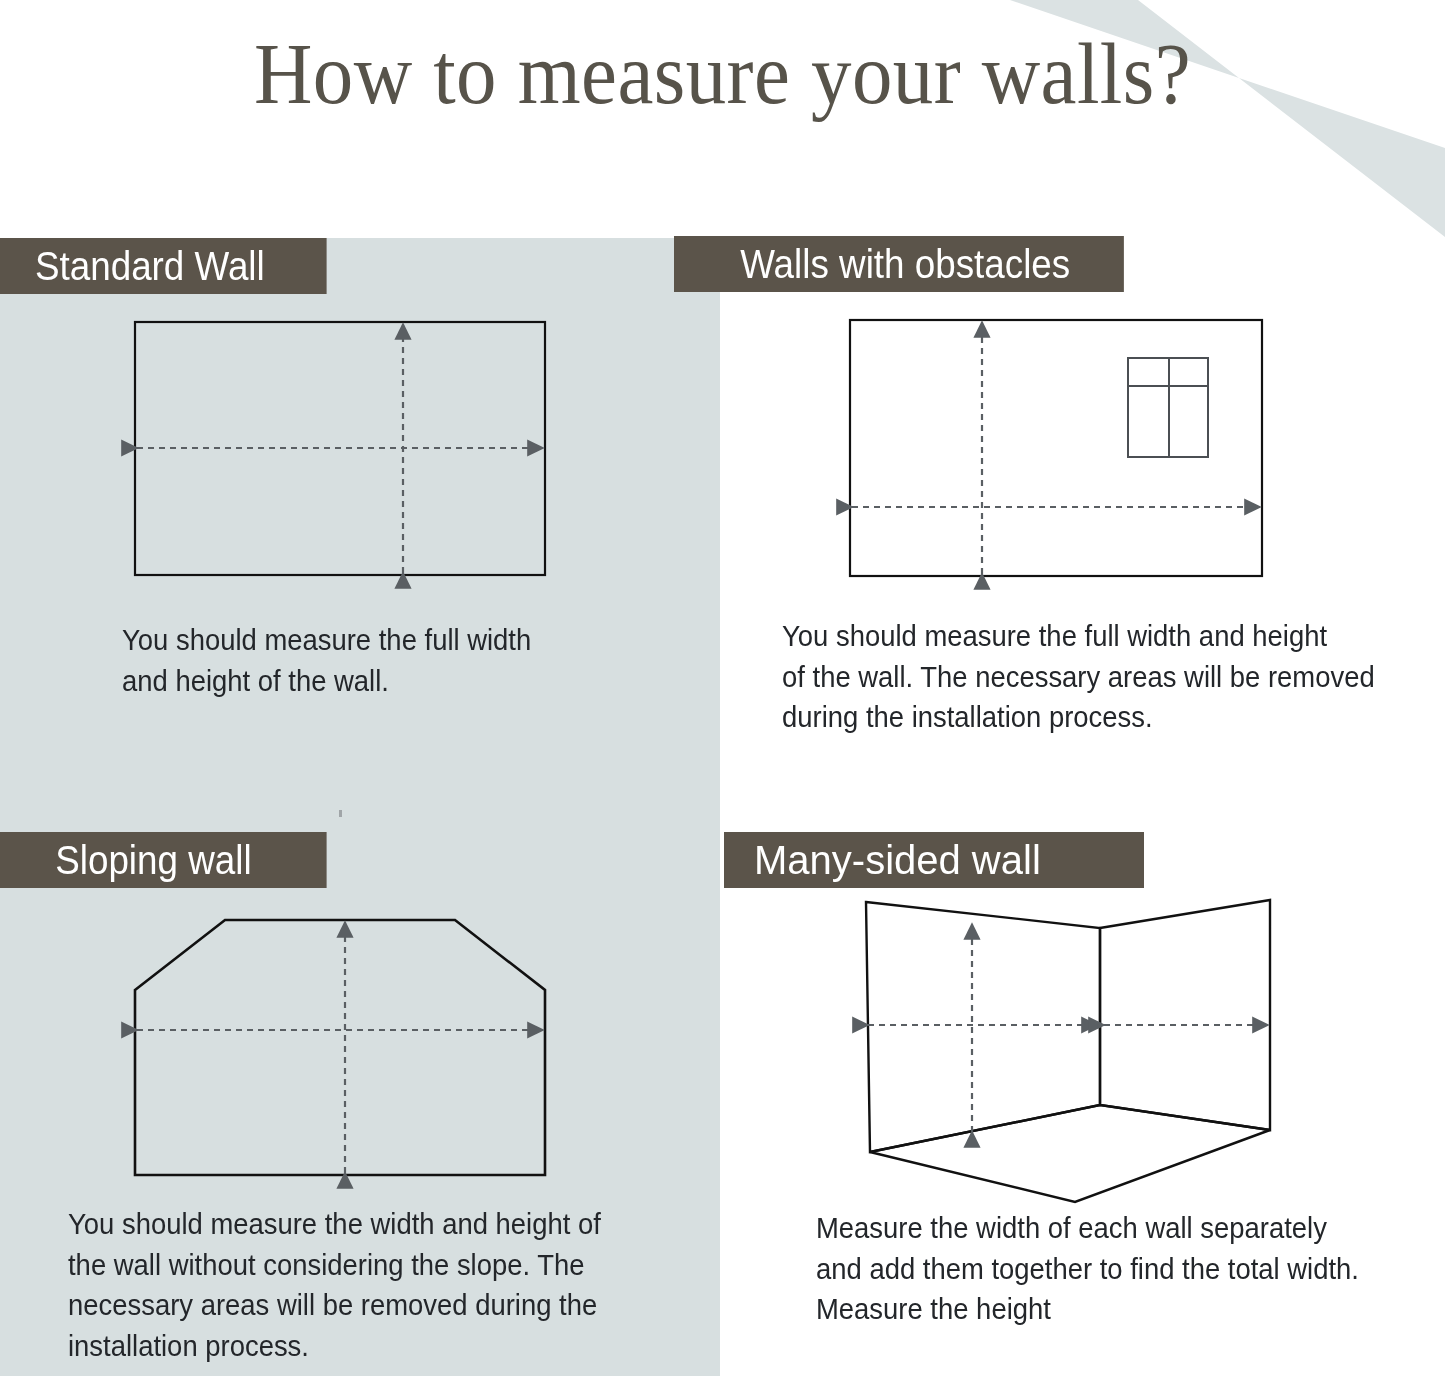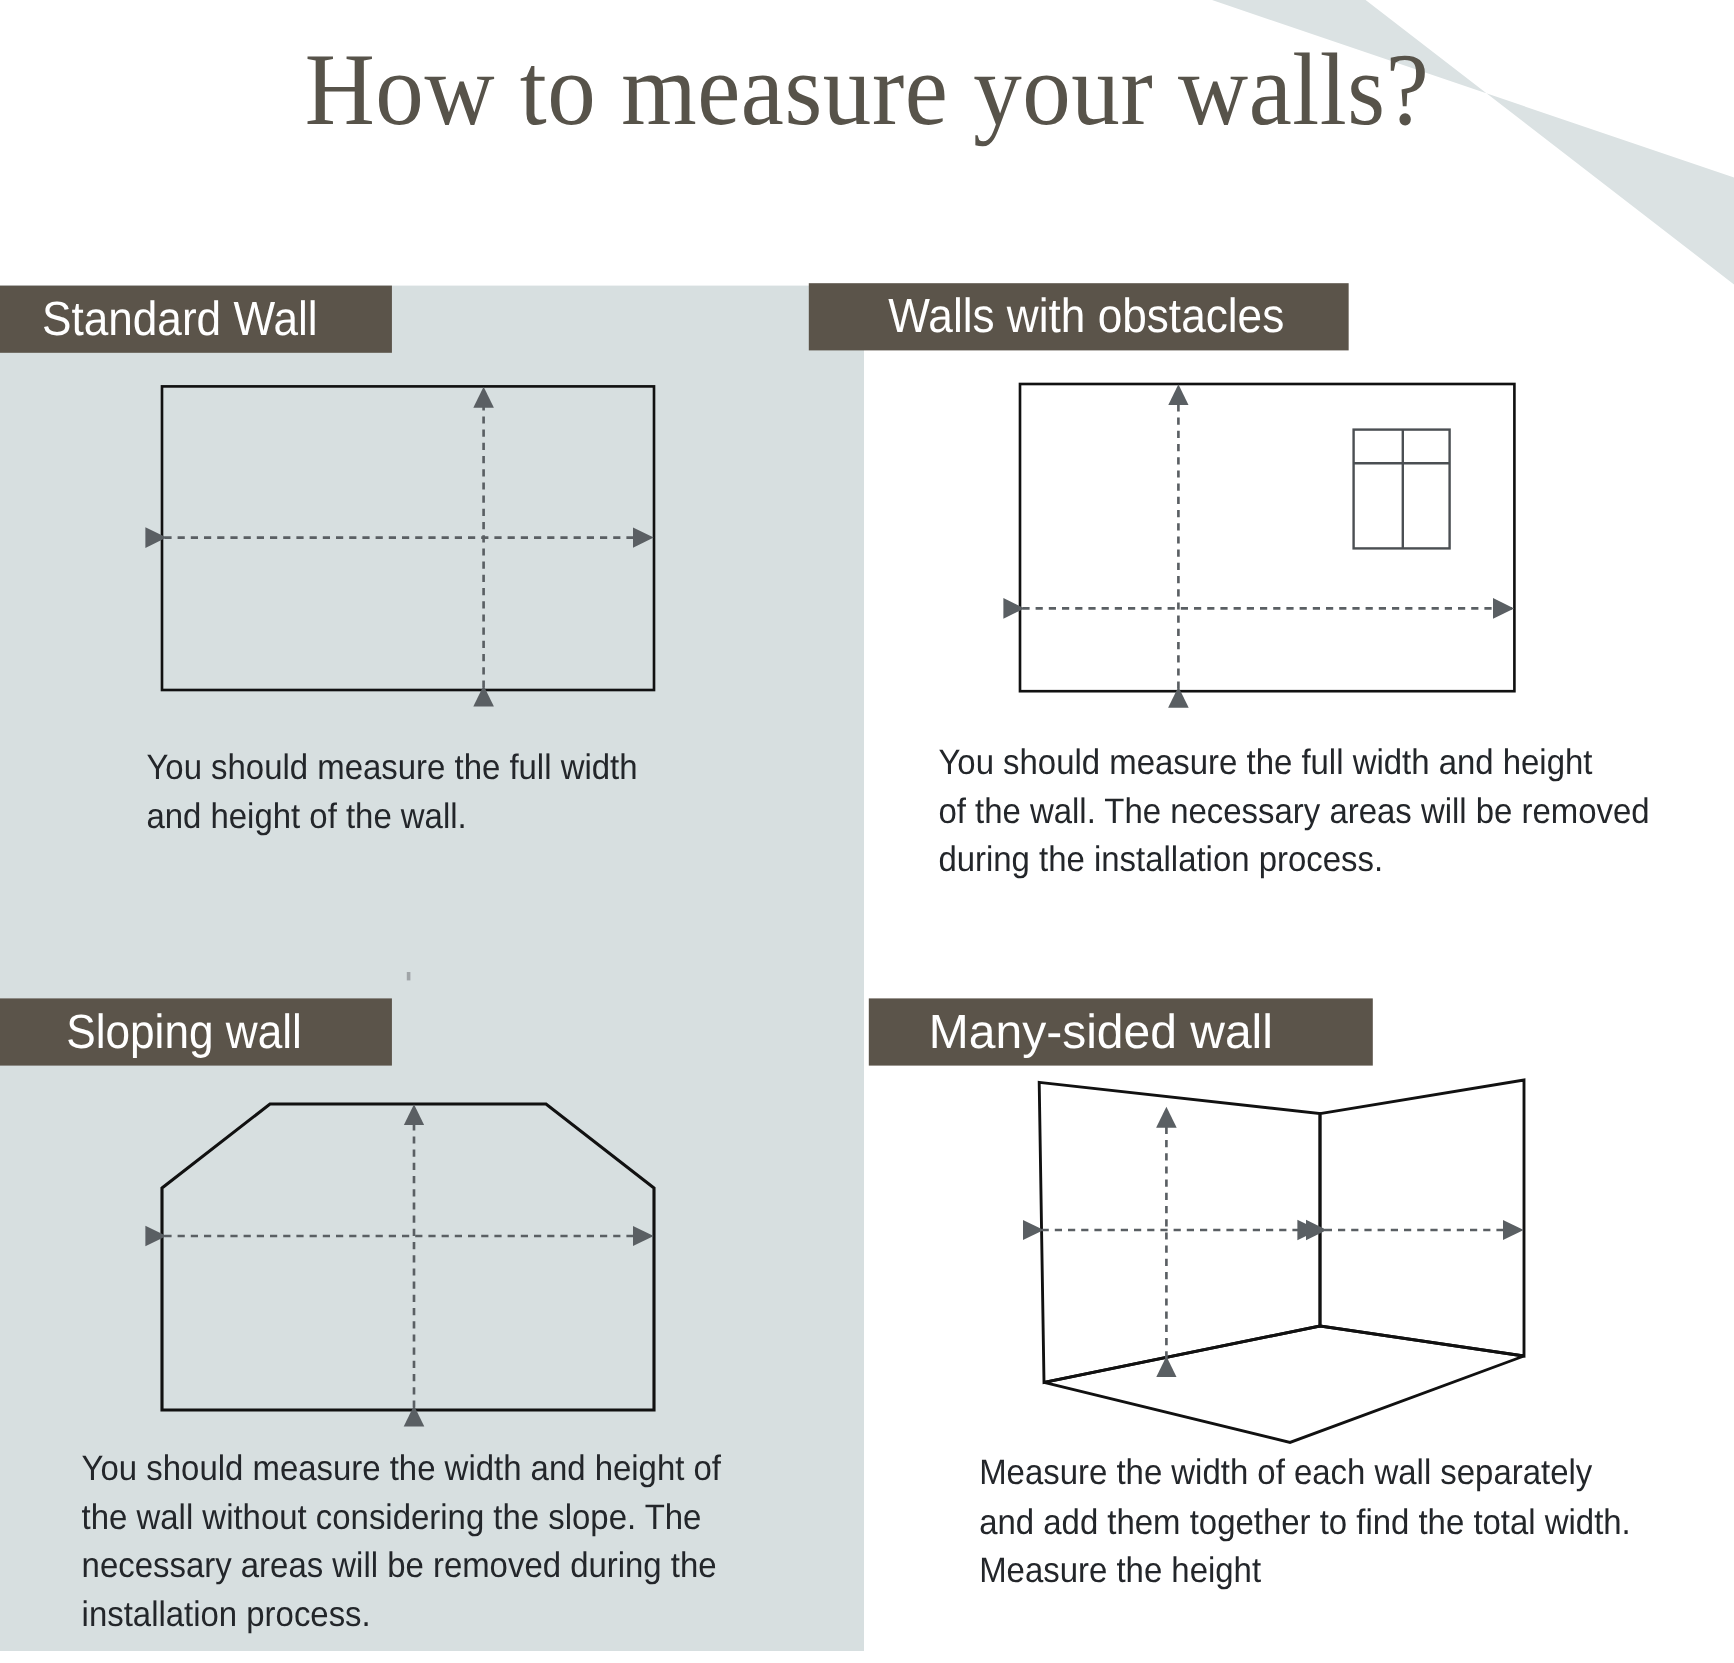--- a/index.html
+++ b/index.html
@@ -63,21 +63,21 @@
     white-space: nowrap;
   }
   .banner.condensed {
     font-stretch: condensed;
     transform: scaleX(0.92);
     transform-origin: left center;
   }
   .banner-1 { left: 0px;   top: 238px; width: 355px; height: 56px; padding-left: 38px; }
   .banner-2 { left: 674px; top: 236px; width: 489px; height: 56px; padding-left: 72px; }
   .banner-3 { left: 0px;   top: 832px; width: 355px; height: 56px; padding-left: 60px; }
-  .banner-4 { left: 724px; top: 832px; width: 420px; height: 56px; padding-left: 50px;
+  .banner-4 { left: 724px; top: 832px; width: 420px; height: 56px; padding-left: 30px;
               font-stretch: normal; }
 
   
   .diagram {
     position: absolute;
   }
   .diagram svg { display: block; overflow: visible; }
 
   .diag-standard  { left: 60px;  top: 300px; width: 600px; height: 300px; }
   .diag-obstacle  { left: 780px; top: 300px; width: 620px; height: 300px; }

